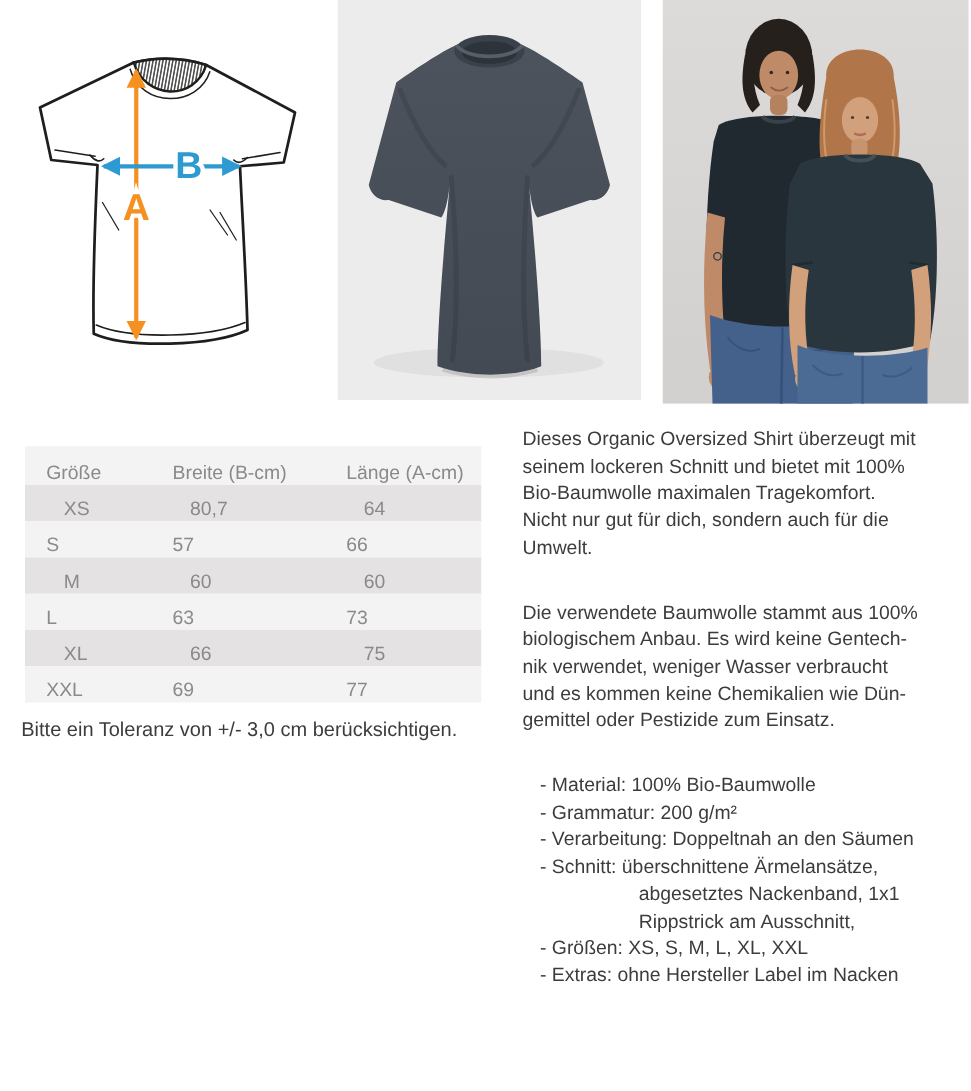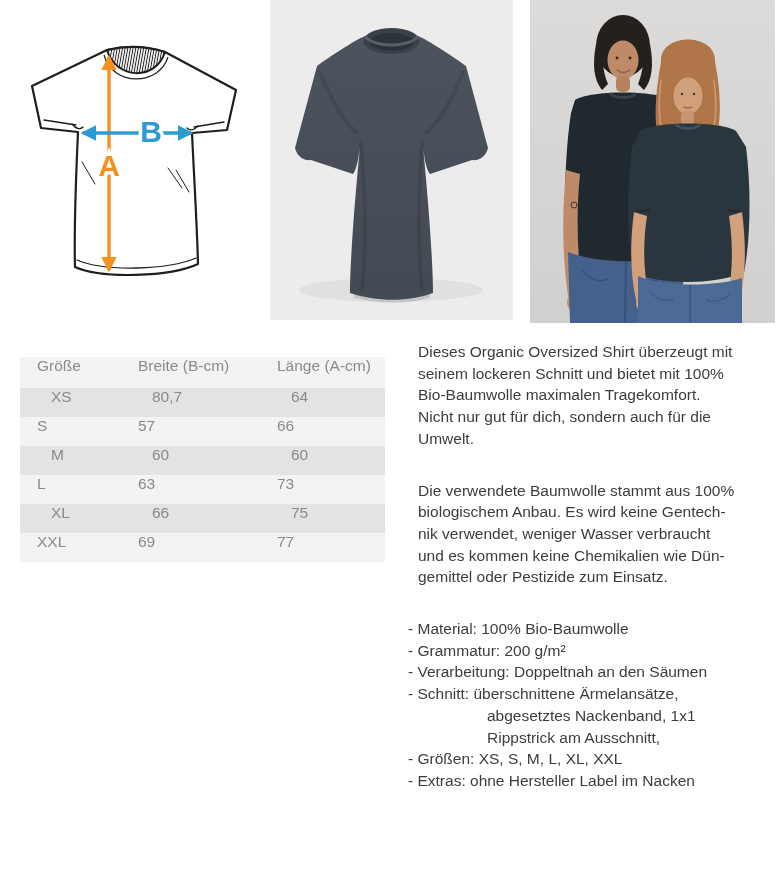--- a/index.html
+++ b/index.html
@@ -8,34 +8,34 @@
     font-family:"Liberation Sans","DejaVu Sans",sans-serif;color:#3d3c3c;
   }
   
   .diagram{position:absolute;left:10px;top:20px;width:230px;height:290px;}
   .photo{position:absolute;top:0;}
   .photo.product{left:270px;width:243px;height:320px;}
   .photo.models{left:530px;width:245px;height:323px;}
   .photo svg,.diagram svg{display:block;width:100%;height:100%;}
   
   .size-table{position:absolute;left:20px;top:357px;width:365px;font-size:15.5px;color:#8b8989;}
-  .trow{display:flex;align-items:flex-start;height:29px;}
+  .trow{display:flex;align-items:flex-end;height:29px;}
   .trow.thead{height:31px;}
   .bg-light{background:#f4f3f3;}
   .bg-dark{background:#e4e2e2;padding-left:14px;}
   .cell{box-sizing:border-box;white-space:nowrap;}
   .c-size{width:118px;padding-left:17px;}
   .c-breite{width:139px;}
   .c-laenge{flex:1;}
   
   .tolerance{position:absolute;left:17px;top:576px;font-size:16px;color:#3d3c3c;}
   
   .description{position:absolute;left:408px;top:341px;width:368px;font-size:15.5px;line-height:21.7px;color:#3d3c3c;}
   .description p{margin:0 0 30px 10px;}
-  .spec-line{white-space:nowrap;}
+  .spec-line{white-space:nowrap;margin-left:24px;}
   .spec-line.indent{padding-left:79px;}
 </style>
 </head>
 <body>
 
 <div class="page">
 
   <div class="diagram">
     <svg viewBox="0 0 230 290">
       <defs>
@@ -225,20 +225,21 @@
           <span class="cell c-laenge">75</span>
         </div>
         <div class="trow bg-light">
           <span class="cell c-size">XXL</span>
           <span class="cell c-breite">69</span>
           <span class="cell c-laenge">77</span>
         </div>
       </div>
   </div>
 
+  <div class="tolerance">Bitte ein Toleranz von +/- 3,0 cm berücksichtigen.</div>
 
   <div class="description">
     <div>
         <p>Dieses Organic Oversized Shirt überzeugt mit<br>seinem lockeren Schnitt und bietet mit 100%<br>Bio-Baumwolle maximalen Tragekomfort.<br>Nicht nur gut für dich, sondern auch für die<br>Umwelt.</p>
         <p>Die verwendete Baumwolle stammt aus 100%<br>biologischem Anbau. Es wird keine Gentech-<br>nik verwendet, weniger Wasser verbraucht<br>und es kommen keine Chemikalien wie Dün-<br>gemittel oder Pestizide zum Einsatz.</p>
       </div>
     <div>
         <div class="spec-line">- Material: 100% Bio-Baumwolle</div>
         <div class="spec-line">- Grammatur: 200 g/m²</div>
         <div class="spec-line">- Verarbeitung: Doppeltnah an den Säumen</div>

